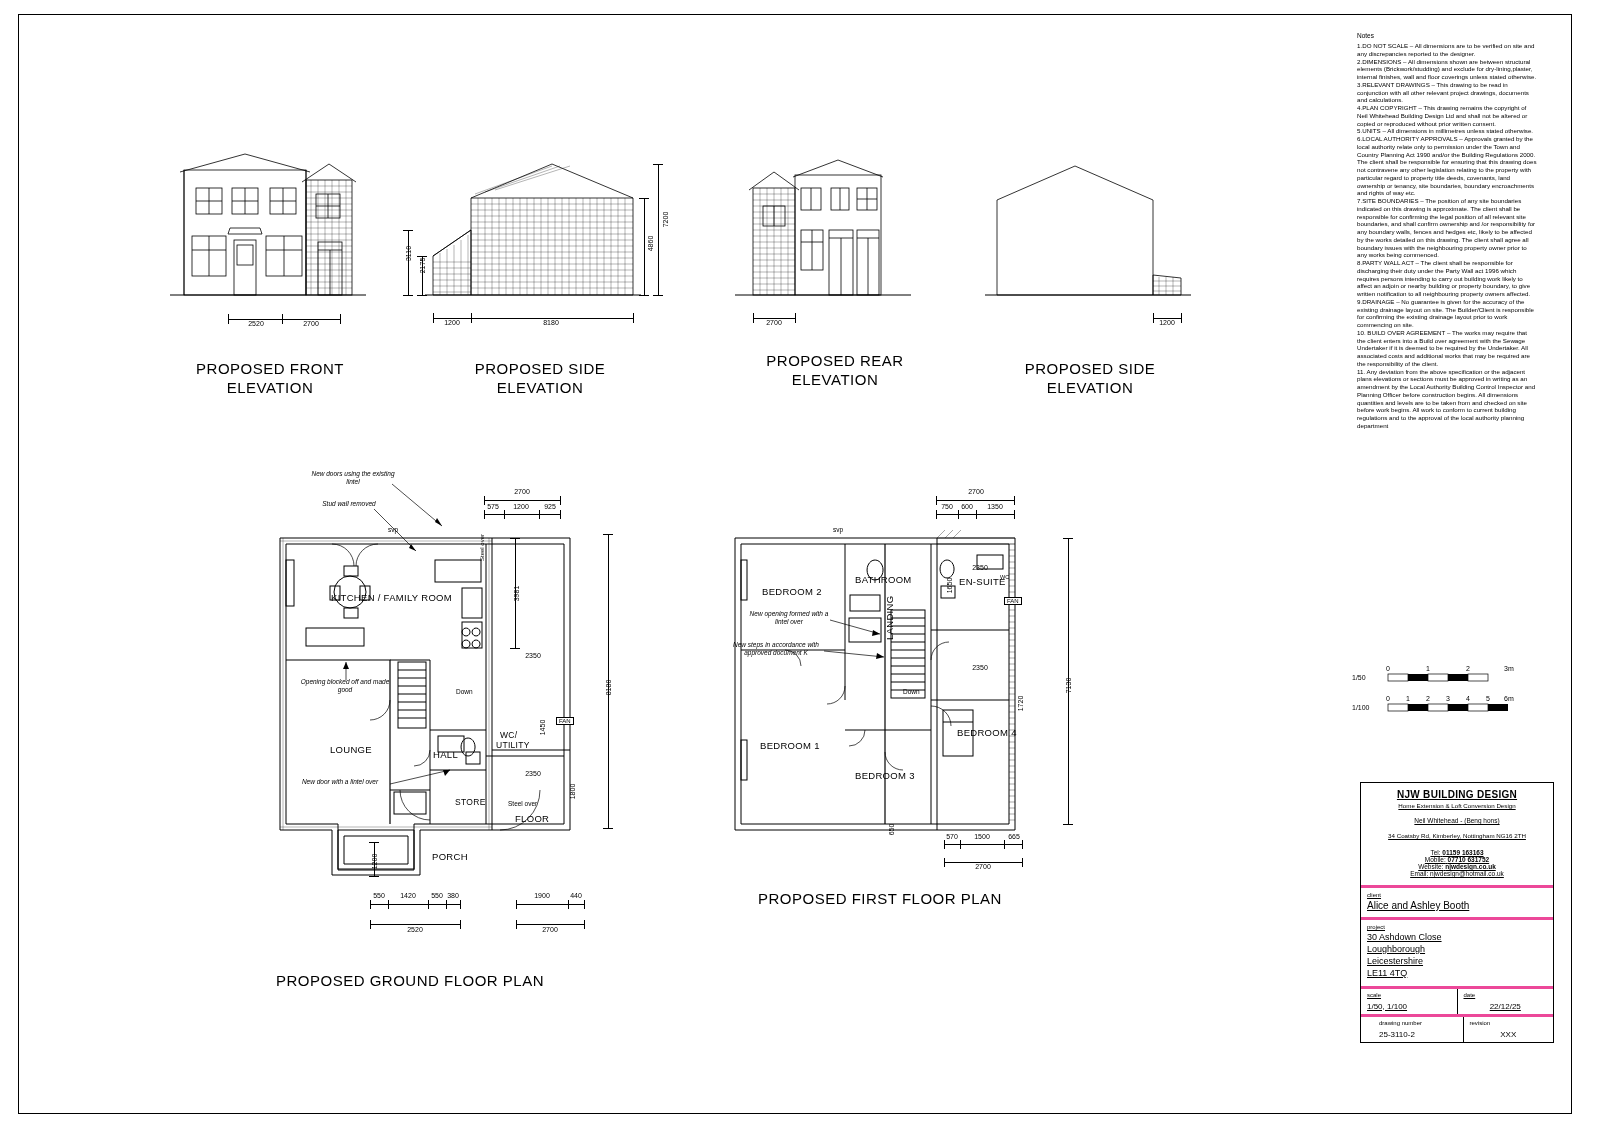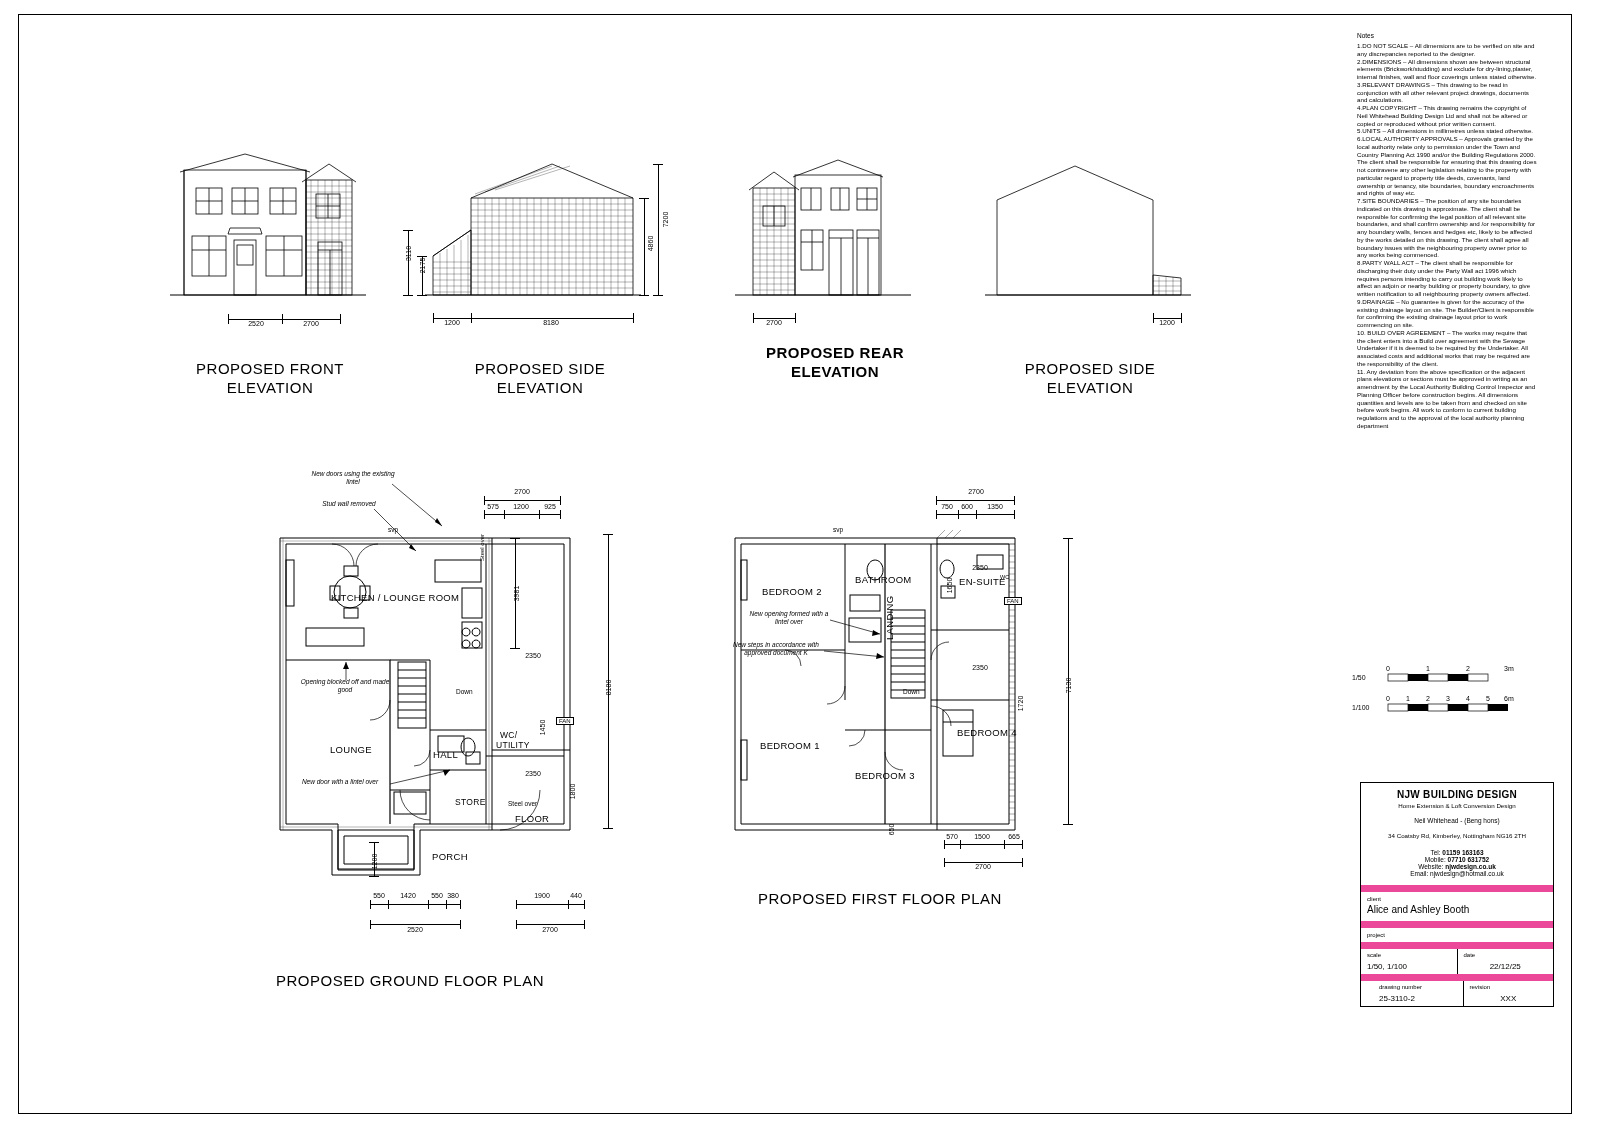--- a/index.html
+++ b/index.html
@@ -10,21 +10,21 @@
   .cap{font-size:15px;letter-spacing:.5px;text-align:center;line-height:1.25;}
   .dim{font-size:7px;font-family:"Liberation Sans",sans-serif;text-align:center;}
   .note{font-size:6.2px;line-height:1.25;}
   .roomlbl{font-size:9.5px;letter-spacing:.3px;}
   .anno{font-size:6.5px;line-height:1.3;font-style:italic;}
   .ln{position:absolute;background:#000;}
   .hl{height:1px;}
   .vl{width:1px;}
   svg{display:block;overflow:visible;}
   .tblock{position:absolute;left:1360px;top:782px;width:192px;border:1px solid #000;}
-  .tb-sec{border-bottom:7px solid #ec4899;padding:4px 6px;}
+  .tb-sec{border-bottom:3px solid #ec4899;padding:4px 6px;text-decoration:underline;}
   .tb-lab{font-size:6px;color:#000;}
   .tb-title{font-size:10px;font-weight:bold;text-align:center;letter-spacing:.3px;}
   .tb-sub{font-size:6.2px;text-align:center;}
   .tb-line{font-size:6.5px;text-align:center;}
   .tb-b{font-weight:bold;}
   .tb-val{font-size:10px;}
   .tb-val2{font-size:9px;line-height:1.32;}
   .scalebar{position:absolute;left:1352px;top:668px;width:180px;}
   .scl-txt{font-size:7px;}
   .notes-title{font-size:6.5px;}
@@ -210,21 +210,21 @@
     </svg>
   </div>
   <div class="abs" style="left:735px;top:312px;width:160px;">
     <div style="position:relative;height:16px;">
       <div class="ln hl" style="left:18px;top:6px;width:42px;"></div>
       <div class="ln vl" style="left:18px;top:1px;height:10px;"></div>
       <div class="ln vl" style="left:60px;top:1px;height:10px;"></div>
       <div class="dim abs" style="left:21px;top:7px;width:36px;">2700</div>
     </div>
   </div>
-  <div class="abs cap" style="left:745px;top:344px;width:180px;font-weight:bold;">
+  <div class="abs cap" style="left:745px;top:352px;width:180px;">
     <div>PROPOSED REAR</div>
     <div>ELEVATION</div>
   </div>
 
   <div class="abs" style="left:985px;top:150px;">
     <svg width="210" height="180" viewBox="0 0 210 180">
       <g fill="none" stroke="#000" stroke-width="0.8">
         <path d="M12 50 L12 145 L168 145 L168 50 L90 16 Z"></path>
 
         <path d="M168 125 L168 145 L196 145 L196 128 Z"></path>
@@ -303,21 +303,21 @@
         <path d="M62 44 a22 22 0 0 1 22 22" stroke-width="0.7"></path>
         <path d="M108 44 a22 22 0 0 0 -22 22" stroke-width="0.7"></path>
         <path d="M120 200 a20 20 0 0 1 -20 20" stroke-width="0.7"></path>
         <path d="M160 250 a16 16 0 0 1 -16 16" stroke-width="0.7"></path>
         <path d="M230 330 a40 40 0 0 0 40 -40" stroke-width="0.7"></path>
         <path d="M190 340 a30 30 0 0 1 -30 -30" stroke-width="0.7" transform="translate(-30,-20)"></path>
       </g>
     </svg>
   </div>
 
-  <div class="abs roomlbl" style="left:331px;top:592px;">KITCHEN / LOUNGE ROOM</div>
+  <div class="abs roomlbl" style="left:331px;top:592px;">KITCHEN / FAMILY ROOM</div>
   <div class="abs roomlbl" style="left:330px;top:744px;">LOUNGE</div>
   <div class="abs roomlbl" style="left:433px;top:749px;">HALL</div>
   <div class="abs roomlbl" style="left:500px;top:730px;font-size:8.5px;">WC/</div>
   <div class="abs roomlbl" style="left:496px;top:740px;font-size:8.5px;">UTILITY</div>
   <div class="abs roomlbl" style="left:455px;top:797px;font-size:8.5px;">STORE</div>
   <div class="abs roomlbl" style="left:515px;top:813px;">FLOOR</div>
   <div class="abs roomlbl" style="left:432px;top:851px;">PORCH</div>
   <div class="abs" style="left:456px;top:688px;font-size:6.5px;">Down</div>
   <div class="abs" style="left:388px;top:526px;font-size:6.5px;">svp</div>
   <div class="abs fan" style="left:556px;top:717px;">FAN</div>
@@ -607,20 +607,24 @@
         <span>Email:</span>
         <span>njwdesign@hotmail.co.uk</span>
       </div>
     </div>
     <div class="tb-sec">
       <div class="tb-lab">client</div>
       <div class="tb-val" style="margin-top:2px;margin-bottom:2px;">Alice and Ashley Booth</div>
     </div>
     <div class="tb-sec">
       <div class="tb-lab">project</div>
+      <div class="tb-val2" style="white-space:pre-line;margin-top:2px;margin-bottom:2px;">30 Ashdown Close
+Loughborough
+Leicestershire
+LE11 4TQ</div>
     </div>
     <div class="tb-sec" style="padding:0;">
       <table class="tb">
         <tbody>
             <tr>
           <td style="width:50%;border-right:1px solid #000;padding:3px 6px;">
             <div class="tb-lab">scale</div>
             <div style="font-size:8px;margin-top:4px;">1/50, 1/100</div>
           </td>
           <td style="width:50%;padding:3px 6px;">

